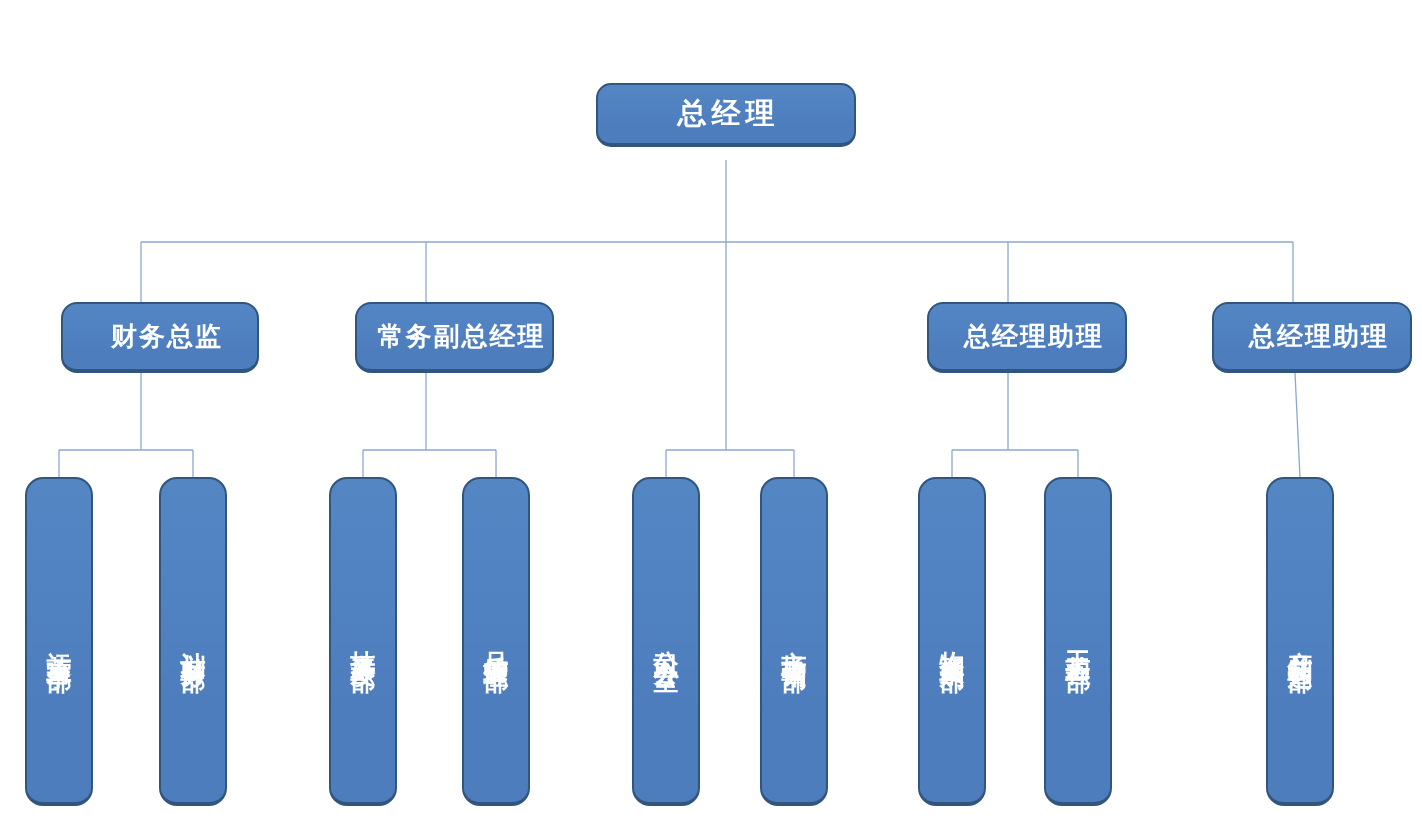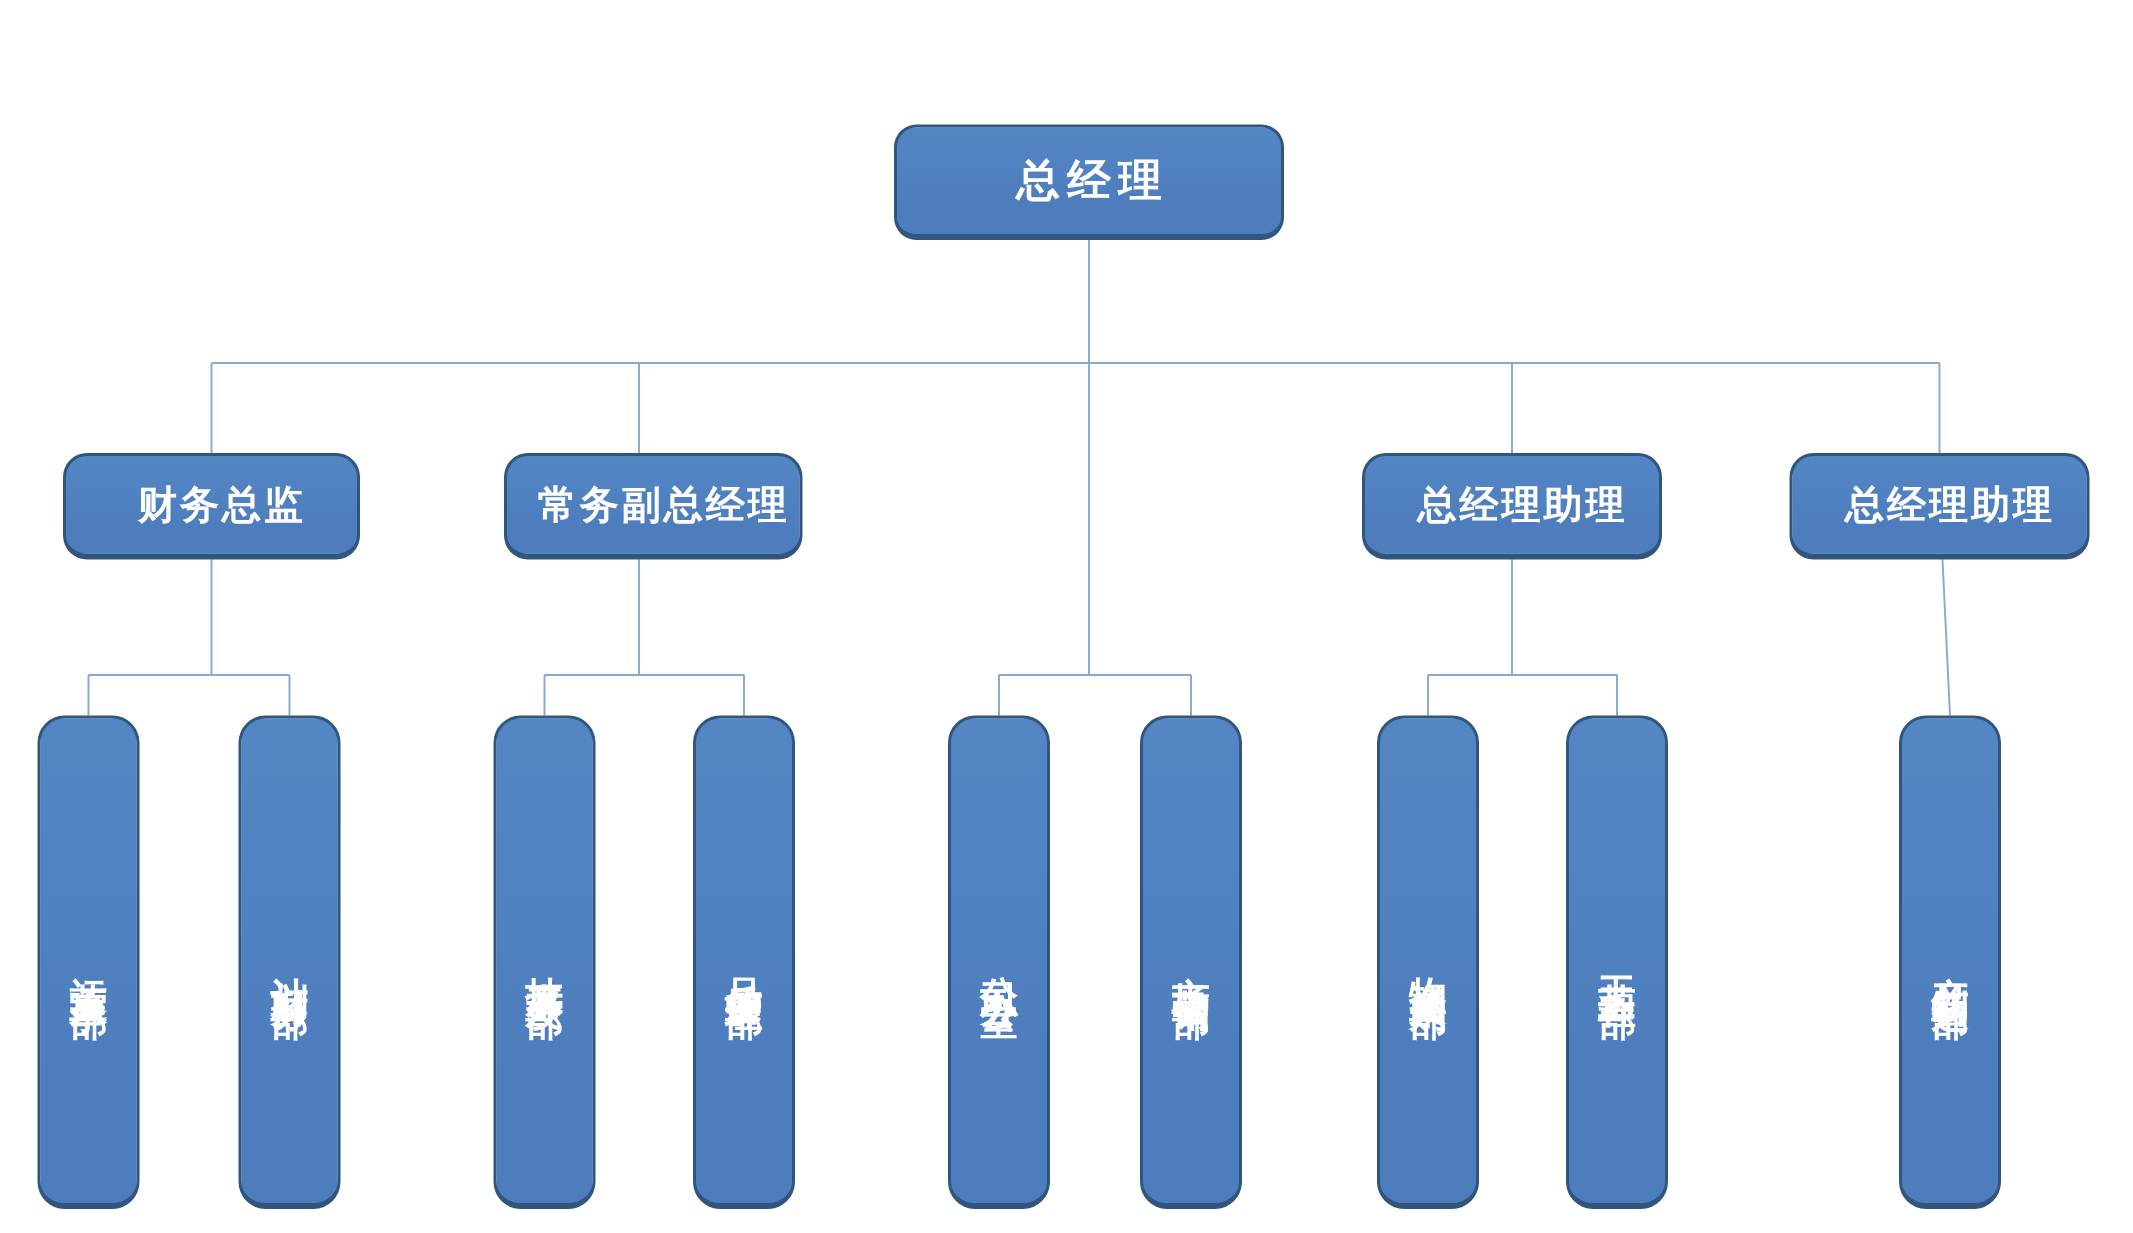--- a/index.html
+++ b/index.html
@@ -50,30 +50,31 @@
     border-radius: 15px;
     font-size: 29px;
     letter-spacing: 5px;
     padding-left: 5px; 
   }
   .node-mgr {
     border-radius: 16px;
     font-size: 26px;
     letter-spacing: 2px;
     padding-left: 14px;
+    margin-left: 19px;
   }
   .node-dept {
     border-radius: 18px;
     font-size: 25px;
     writing-mode: vertical-rl;
     text-orientation: upright;
     letter-spacing: 4px;
   }
   
-  #root-box { left: 596px; top: 83px;  width: 260px; height: 77px; }
+  #root-box { left: 596px; top: 83px;  width: 260px; height: 64px; }
 
   #mgr-0 { left: 42px;   top: 302px; width: 198px; height: 71px; }
   #mgr-1 { left: 336px;  top: 302px; width: 199px; height: 71px; }
   #mgr-3 { left: 908px;  top: 302px; width: 200px; height: 71px; }
   #mgr-4 { left: 1193px; top: 302px; width: 200px; height: 71px; }
 
   .node-dept { top: 477px; width: 68px; height: 329px; }
   #dept-0-0 { left: 25px;  }
   #dept-0-1 { left: 159px; }
   #dept-1-0 { left: 329px; }

